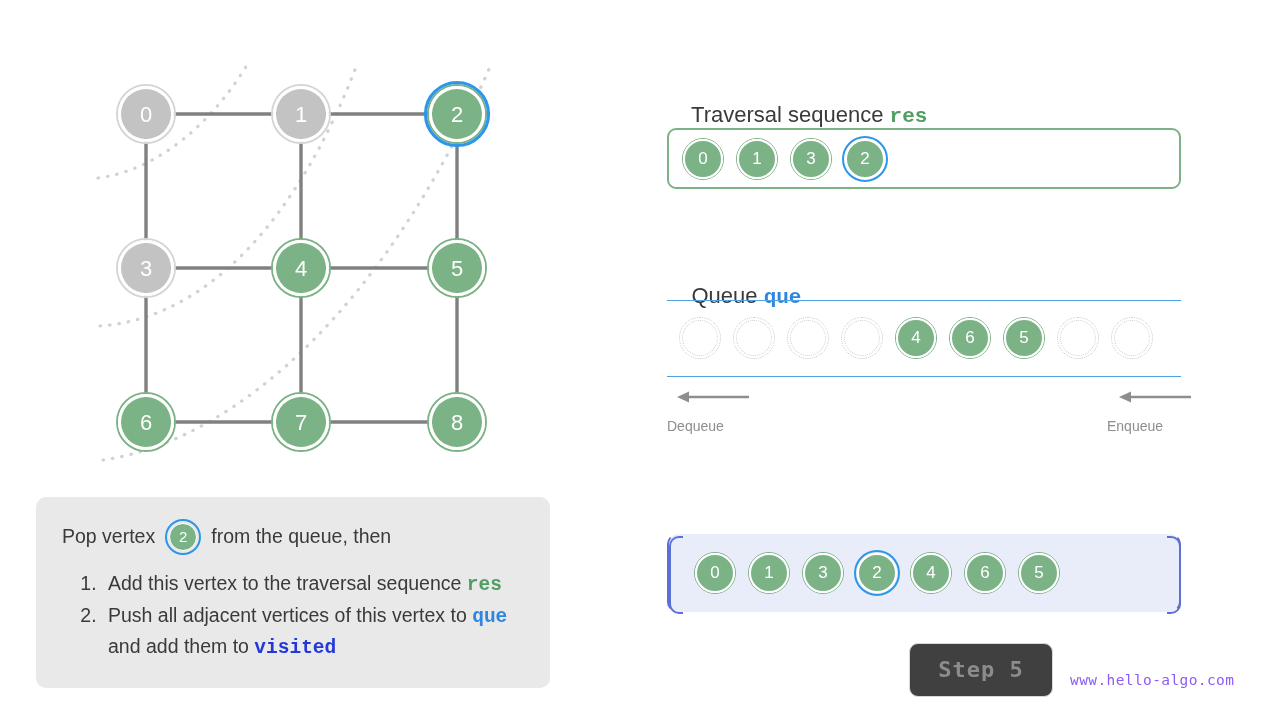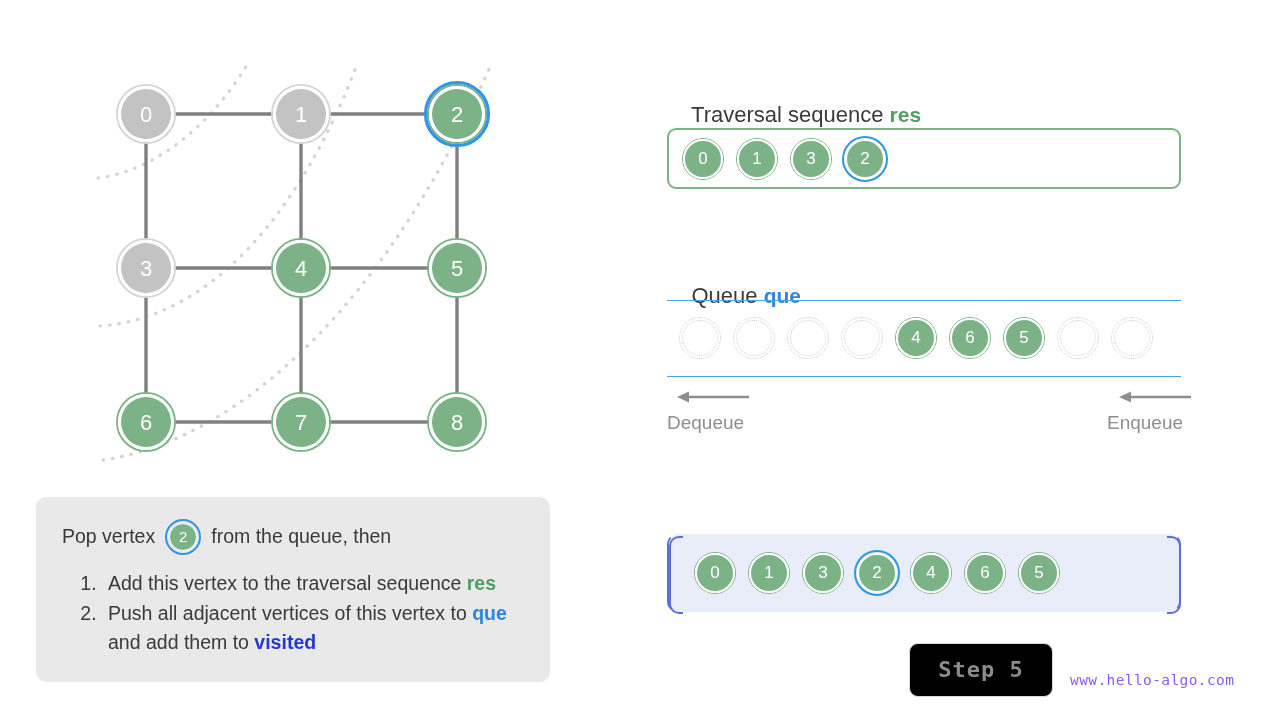--- a/index.html
+++ b/index.html
@@ -68,21 +68,21 @@
     text-align: center;
   }
   ol#caption-steps {
     margin: 14px 0 0 0;
     padding-left: 40px;
     font-size: 19.5px;
     color: #3a3a3a;
     line-height: 1.45;
   }
   ol#caption-steps li { padding-left: 6px; margin-bottom: 2px; }
-  .mono { font-family: Liberation Sans, sans-serif; font-weight: bold; }
+  .mono { font-family: Liberation Mono, monospace; font-weight: bold; }
   .c-green { color: #4f9e62; }
   .c-blue  { color: #2e86de; }
   .c-indigo{ color: #2438d8; }
 
   
   #right-panel { position: absolute; left: 660px; top: 0; width: 620px; height: 720px; }
   .sect-title {
     position: absolute;
     font-size: 22px;
     color: #3a3a3a;
@@ -150,21 +150,21 @@
     border-top: 1.6px solid #4da3e8;
   }
   #queue-rail-top { top: 0; }
   #queue-rail-bot { top: 76px; }
   #queue-chips { position: absolute; left: 13px; top: 0; height: 76px; display: flex; align-items: center; }
   #queue-chips .chip { margin-right: 14px; }
 
   .q-arrow { position: absolute; top: 88px; width: 76px; height: 18px; }
   #dequeue-arrow { left: 8px; }
   #enqueue-arrow { left: 450px; }
-  .q-label { position: absolute; top: 112px; font-size: 19px; color: #8e8e8e; }
+  .q-label { position: absolute; top: 118px; font-size: 14px; color: #8e8e8e; }
   #dequeue-label { left: 0px; }
   #enqueue-label { left: 440px; text-align: left; width: 76px; }
 
   
   #visited-box {
     position: absolute;
     left: 7px; top: 534px;
     width: 514px; height: 78px;
     box-sizing: border-box;
     background: #e9edfa;
@@ -194,21 +194,21 @@
   }
   #visited-box .brace-l::before { border-right: none; border-radius: 10px 0 0 10px; }
   #visited-box .brace-r::before { border-left: none; border-radius: 0 10px 10px 0; left: 0; }
 
   
   #step-badge {
     position: absolute;
     left: 249px; top: 643px;
     width: 144px; height: 54px;
     box-sizing: border-box;
-    background: #000000;
+    background: #404040;
     border: 1.6px solid #d8d8d8;
     border-radius: 9px;
     font-family: "DejaVu Sans Mono", monospace;
     font-weight: bold;
     font-size: 22px;
     color: #8c8c8c;
     line-height: 51px;
     text-align: center;
     letter-spacing: 1px;
   }

